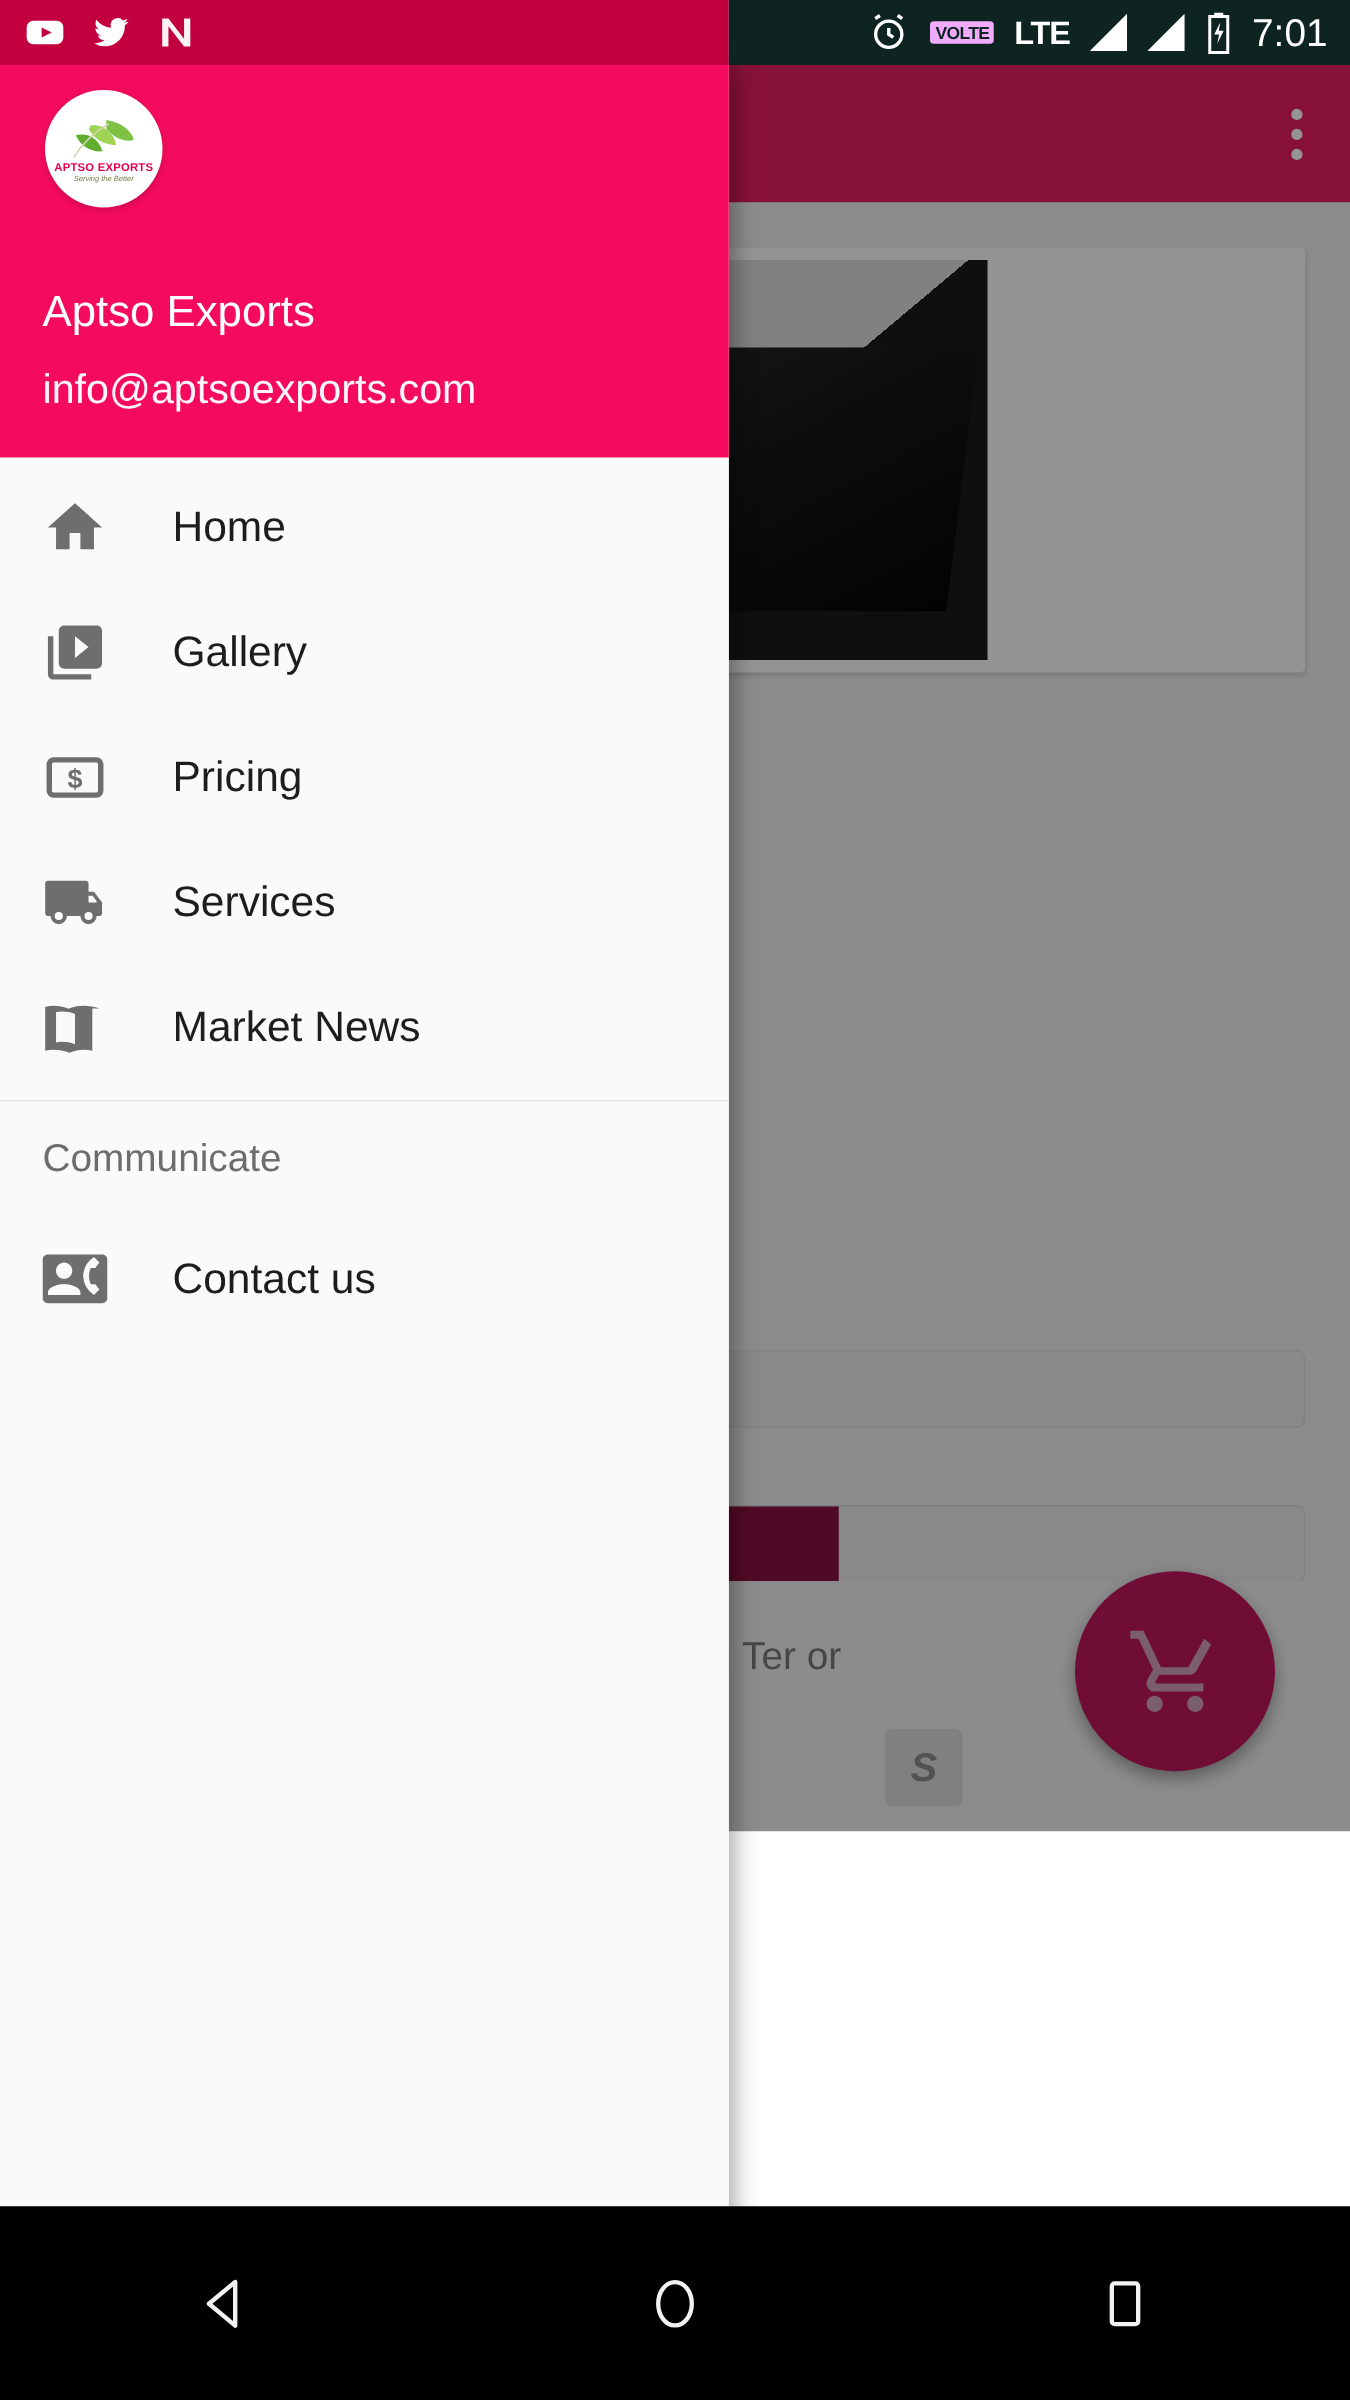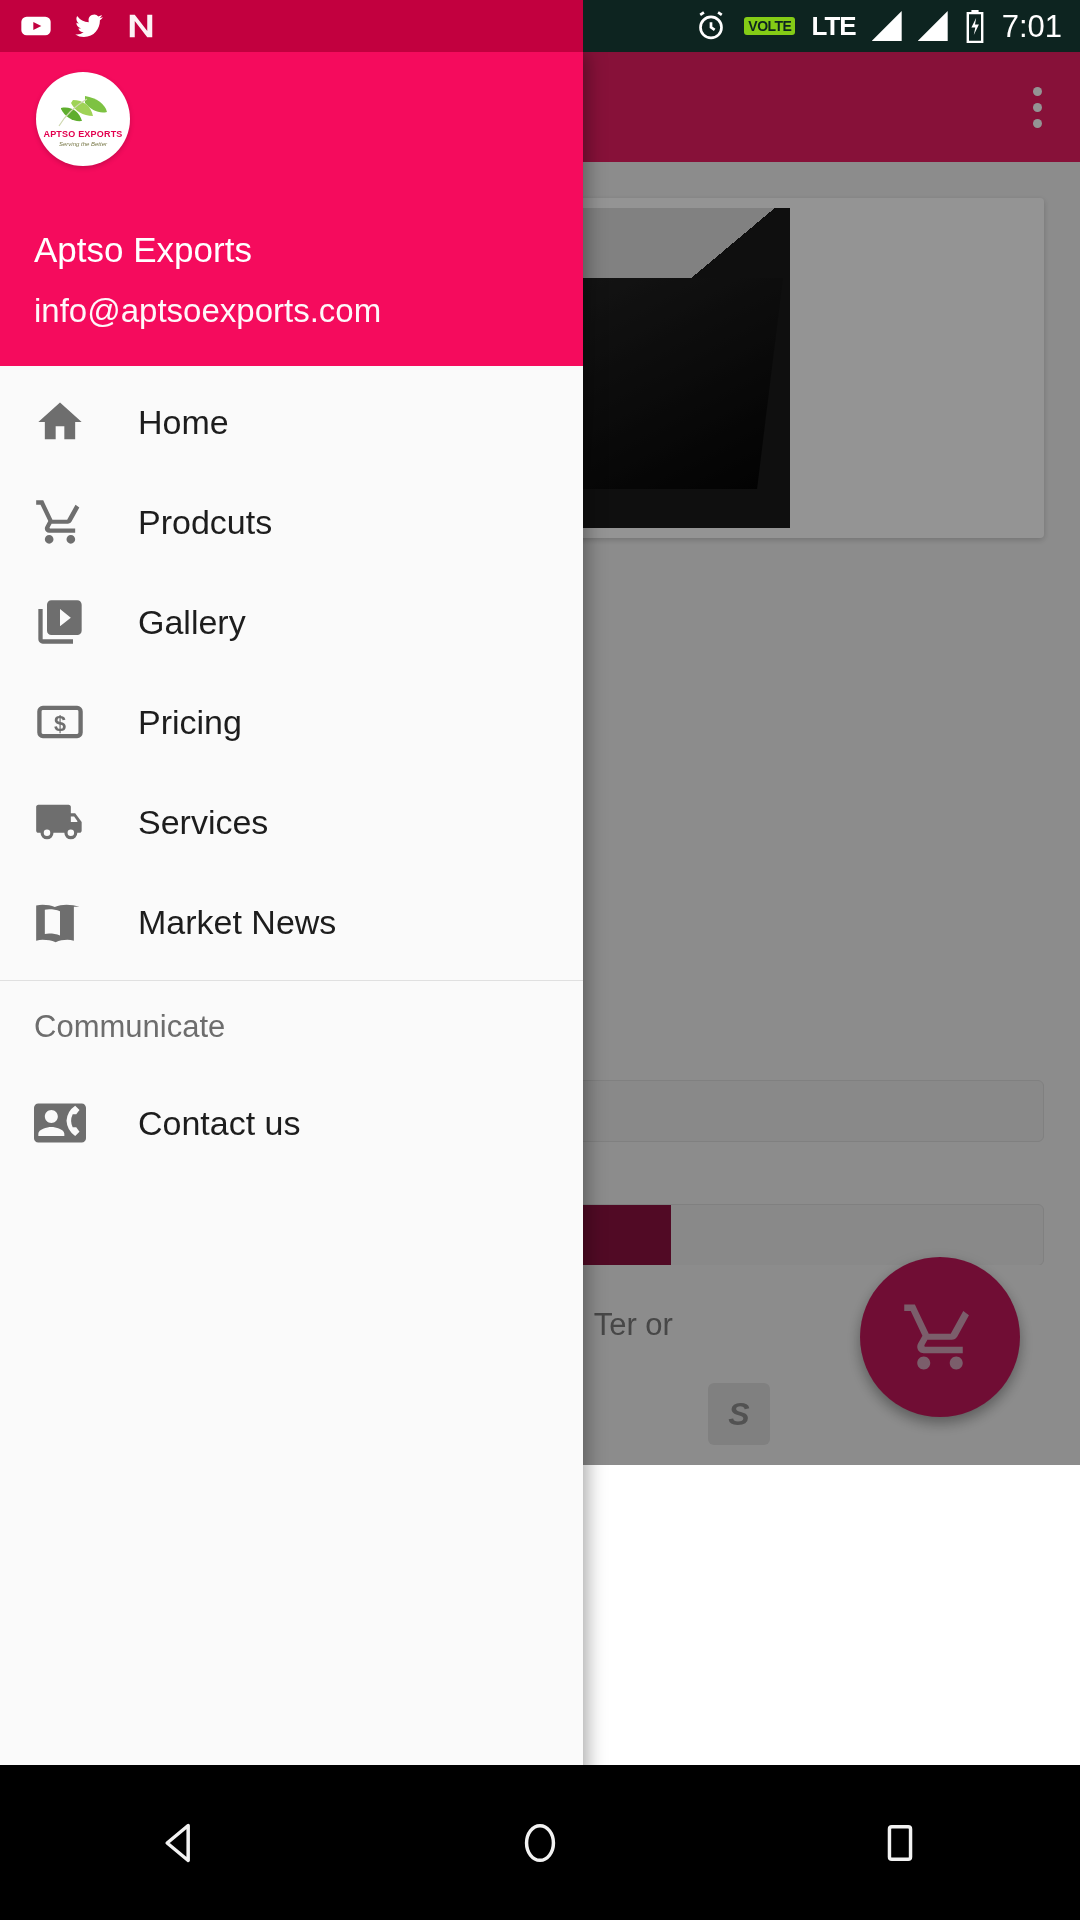--- a/index.html
+++ b/index.html
@@ -27,21 +27,21 @@
   .sb-left-icons {
     position:absolute; left:20px; top:0; height:52px;
     display:flex; align-items:center; gap:22px; z-index:2;
   }
   .sb-right-icons {
     position:absolute; right:18px; top:0; height:52px;
     display:flex; align-items:center; gap:16px; z-index:2;
   }
   .sb-ic { display:flex; align-items:center; justify-content:center; }
   .volte-box {
-    background:#84cc16; color:#0d2420; font-size:14px; font-weight:bold;
+    background:#f0abfc; color:#0d2420; font-size:14px; font-weight:bold;
     padding:2px 4px; border-radius:3px; letter-spacing:-0.5px;
     font-family:"Liberation Sans", sans-serif; line-height:1;
   }
   .lte-txt { color:#fff; font-size:26px; font-weight:bold; line-height:1; letter-spacing:-1px; }
   .sb-time { color:#fff; font-size:31px; font-weight:400; line-height:1; }
   .sig-tri {
     width:30px; height:30px;
     background:#fff;
     clip-path:polygon(100% 0, 100% 100%, 0 100%);
   }
@@ -269,28 +269,20 @@
 
       <div class="nav-item">
         <span class="nav-icon">
           <svg width="52" height="52" viewBox="0 0 24 24" fill="#6e6e6e">
               <path d="M10 20v-6h4v6h5v-8h3L12 3 2 12h3v8z"></path>
             </svg>
         </span>
         <span class="nav-label">Home</span>
       </div>
 
-      <div class="nav-item">
-        <span class="nav-icon">
-          <svg width="52" height="52" viewBox="0 0 24 24" fill="#6e6e6e">
-              <path d="M7 18c-1.1 0-2 .9-2 2s.9 2 2 2 2-.9 2-2-.9-2-2-2zm10 0c-1.1 0-2 .9-2 2s.9 2 2 2 2-.9 2-2-.9-2-2-2zM7.2 14.6l.03-.12.9-1.63h7.45c.75 0 1.41-.41 1.75-1.03l3.58-6.49L19.17 4h-.01l-1.1 2-2.76 5H8.53l-.13-.27L6.16 6l-.95-2-.94-2H1v2h2l3.6 7.59-1.35 2.44C5.09 14.32 5 14.65 5 15c0 1.1.9 2 2 2h12v-2H7.42c-.13 0-.23-.1-.22-.22z"></path>
-            </svg>
-        </span>
-        <span class="nav-label">Prodcuts</span>
-      </div>
 
       <div class="nav-item">
         <span class="nav-icon">
           <svg width="52" height="52" viewBox="0 0 24 24" fill="#6e6e6e">
               <path d="M4 6H2v14c0 1.1.9 2 2 2h14v-2H4V6zm16-4H8c-1.1 0-2 .9-2 2v12c0 1.1.9 2 2 2h12c1.1 0 2-.9 2-2V4c0-1.1-.9-2-2-2zm-8 12V6l5 4-5 4z"></path>
             </svg>
         </span>
         <span class="nav-label">Gallery</span>
       </div>
 

